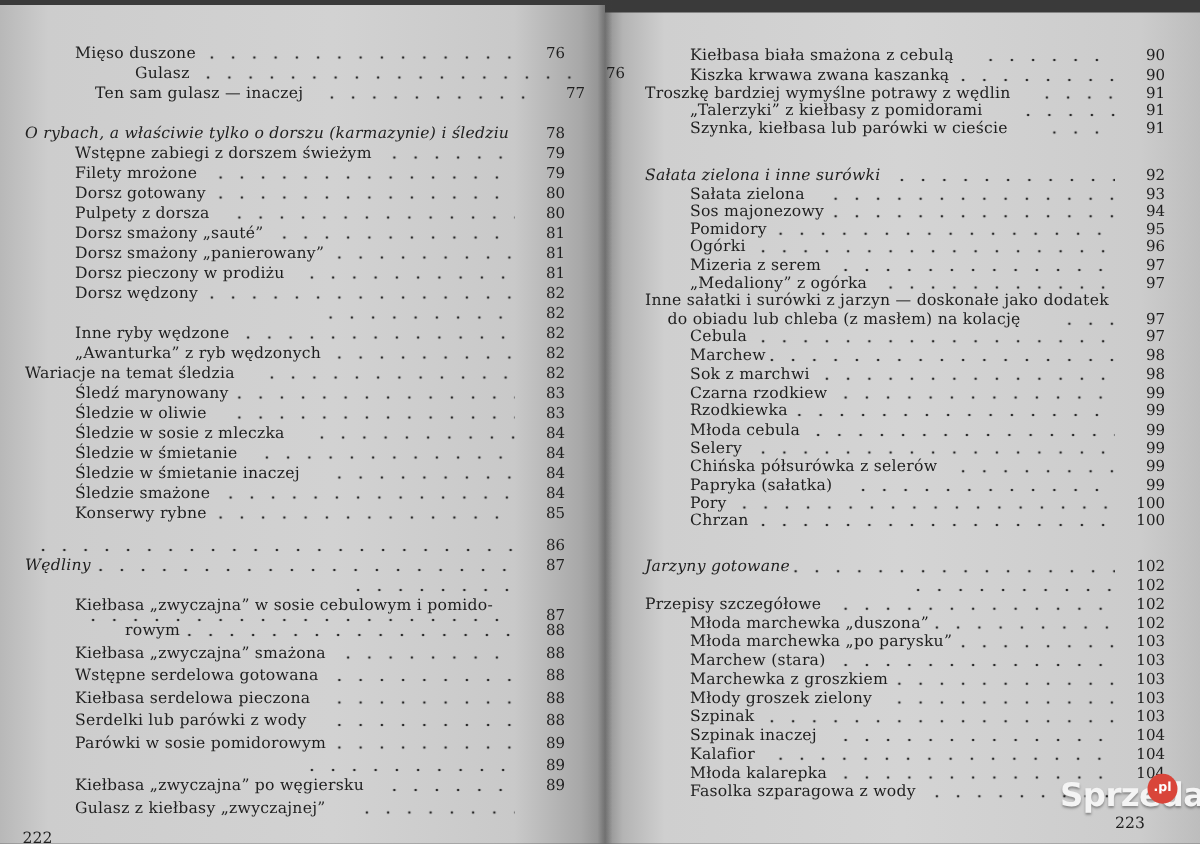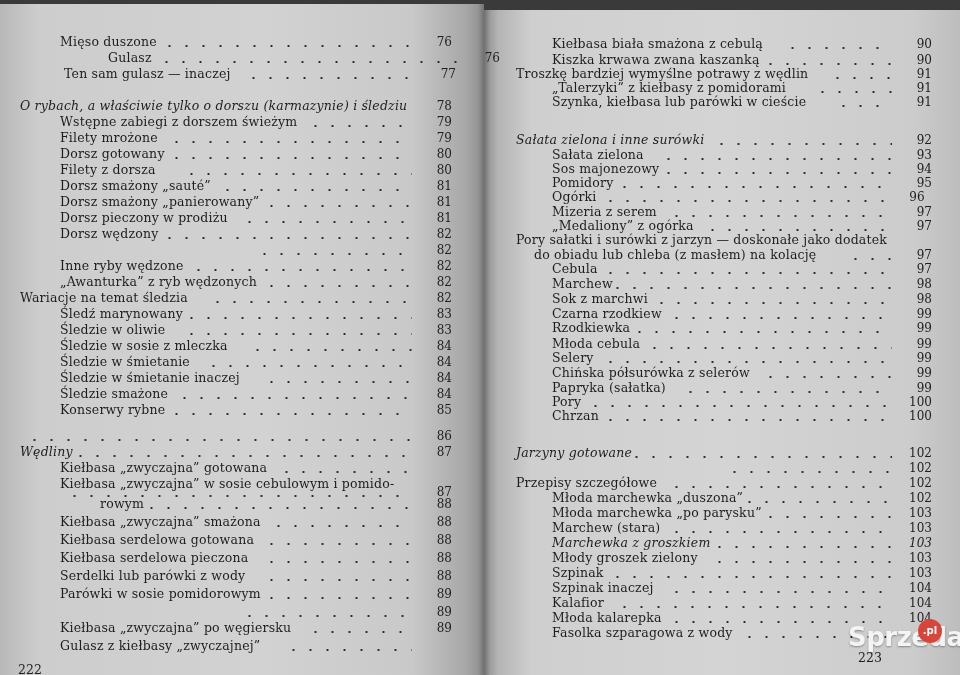--- a/index.html
+++ b/index.html
@@ -54,21 +54,21 @@
       <div class="entry" style="left: 60px; top: 34px; width: 392px;">
         <span class="t">Mięso duszone</span>
         <span class="dots" style="left: 100.9px; width: 251.1px;"></span>
         <span class="p" style="left: 362px;">76</span>
       </div>
       <div class="entry" style="left: 60px; top: 50px; width: 392px; margin-left: 48px;">
         <span class="t">Gulasz</span>
         <span class="dots" style="left: 49.8px; width: 302.2px;"></span>
         <span class="p" style="left: 362px;">76</span>
       </div>
-      <div class="entry" style="left: 64px; top: 66px; width: 392px;">
+      <div class="entry" style="left: 76px; top: 66px; width: 392px;">
         <span class="t">Ten sam gulasz — inaczej</span>
         <span class="dots" style="left: 181.2px; width: 170.8px;"></span>
         <span class="p" style="left: 362px;">77</span>
       </div>
       <div class="entry italic" style="left: 20px; top: 98px; width: 432px;">
         <span class="t">O rybach, a właściwie tylko o dorszu (karmazynie) i śledziu</span>
         <span class="dots" style="left: 395.4px; width: 0px;"></span>
         <span class="p" style="left: 402px;">78</span>
       </div>
       <div class="entry" style="left: 60px; top: 114px; width: 392px;">
@@ -80,21 +80,21 @@
         <span class="t">Filety mrożone</span>
         <span class="dots" style="left: 108.2px; width: 243.8px;"></span>
         <span class="p" style="left: 362px;">79</span>
       </div>
       <div class="entry" style="left: 60px; top: 146px; width: 392px;">
         <span class="t">Dorsz gotowany</span>
         <span class="dots" style="left: 108.2px; width: 243.8px;"></span>
         <span class="p" style="left: 362px;">80</span>
       </div>
       <div class="entry" style="left: 60px; top: 162px; width: 392px;">
-        <span class="t">Filety z dorsza</span>
+        <span class="t">Pulpety z dorsza</span>
         <span class="dots" style="left: 122.8px; width: 229.2px;"></span>
         <span class="p" style="left: 362px;">80</span>
       </div>
       <div class="entry" style="left: 60px; top: 178px; width: 392px;">
         <span class="t">Dorsz smażony „sauté”</span>
         <span class="dots" style="left: 159.3px; width: 192.7px;"></span>
         <span class="p" style="left: 362px;">81</span>
       </div>
       <div class="entry" style="left: 60px; top: 194px; width: 392px;">
         <span class="t">Dorsz smażony „panierowany”</span>
@@ -169,21 +169,20 @@
         <span class="t"></span>
         <span class="dots" style="left: 6px; width: 386px;"></span>
         <span class="p" style="left: 402px;">86</span>
       </div>
       <div class="entry italic" style="left: 20px; top: 444px; width: 432px;">
         <span class="t">Wędliny</span>
         <span class="dots" style="left: 52.2px; width: 339.8px;"></span>
         <span class="p" style="left: 402px;">87</span>
       </div>
       <div class="entry" style="left: 60px; top: 460px; width: 392px;">
-        <span class="t">Kiełbasa „zwyczajna” gotowana</span>
         <span class="dots" style="left: 217.7px; width: 134.3px;"></span>
         <span class="p" style="left: 362px;"></span>
       </div>
       <div class="entry" style="left: 60px; top: 476px; width: 392px;">
         <span class="t">Kiełbasa „zwyczajna” w sosie cebulowym i pomido-</span>
         <span class="p" style="left: 362px;"></span>
       </div>
       <div class="entry" style="left: 60px; top: 484px; width: 392px;">
         <span class="t"></span>
         <span class="dots" style="left: 6px; width: 346px;"></span>
@@ -193,21 +192,21 @@
         <span class="t">rowym</span>
         <span class="dots" style="left: 42.5px; width: 269.5px;"></span>
         <span class="p" style="left: 322px;">88</span>
       </div>
       <div class="entry" style="left: 60px; top: 514px; width: 392px;">
         <span class="t">Kiełbasa „zwyczajna” smażona</span>
         <span class="dots" style="left: 210.4px; width: 141.6px;"></span>
         <span class="p" style="left: 362px;">88</span>
       </div>
       <div class="entry" style="left: 60px; top: 532px; width: 392px;">
-        <span class="t">Kiełbasa serdelowa gotowana</span>
+        <span class="t">Wstępne serdelowa gotowana</span>
         <span class="dots" style="left: 203.1px; width: 148.9px;"></span>
         <span class="p" style="left: 362px;">88</span>
       </div>
       <div class="entry" style="left: 60px; top: 550px; width: 392px;">
         <span class="t">Kiełbasa serdelowa pieczona</span>
         <span class="dots" style="left: 203.1px; width: 148.9px;"></span>
         <span class="p" style="left: 362px;">88</span>
       </div>
       <div class="entry" style="left: 60px; top: 568px; width: 392px;">
         <span class="t">Serdelki lub parówki z wody</span>
@@ -276,34 +275,34 @@
         <span class="p" style="left: 350px;">94</span>
       </div>
       <div class="entry" style="left: 552px; top: 175px; width: 380px;">
         <span class="t">Pomidory</span>
         <span class="dots" style="left: 64.4px; width: 275.6px;"></span>
         <span class="p" style="left: 350px;">95</span>
       </div>
       <div class="entry" style="left: 552px; top: 189px; width: 380px;">
         <span class="t">Ogórki</span>
         <span class="dots" style="left: 49.8px; width: 290.2px;"></span>
-        <span class="p" style="left: 350px; text-align: center;">96</span>
+        <span class="p" style="left: 350px;">96</span>
       </div>
       <div class="entry" style="left: 552px; top: 204px; width: 380px;">
         <span class="t">Mizeria z serem</span>
         <span class="dots" style="left: 115.5px; width: 224.5px;"></span>
         <span class="p" style="left: 350px;">97</span>
       </div>
       <div class="entry" style="left: 552px; top: 218px; width: 380px;">
         <span class="t">„Medaliony” z ogórka</span>
         <span class="dots" style="left: 152px; width: 188px;"></span>
         <span class="p" style="left: 350px;">97</span>
       </div>
       <div class="entry" style="left: 516px; top: 232px; width: 416px;">
-        <span class="t">Pory sałatki i surówki z jarzyn — doskonałe jako dodatek</span>
+        <span class="t">Inne sałatki i surówki z jarzyn — doskonałe jako dodatek</span>
         <span class="p" style="left: 386px;"></span>
       </div>
       <div class="entry" style="left: 534px; top: 247px; width: 398px;">
         <span class="t">do obiadu lub chleba (z masłem) na kolację</span>
         <span class="dots" style="left: 312.6px; width: 45.4px;"></span>
         <span class="p" style="left: 368px;">97</span>
       </div>
       <div class="entry" style="left: 552px; top: 261px; width: 380px;">
         <span class="t">Cebula</span>
         <span class="dots" style="left: 49.8px; width: 290.2px;"></span>
@@ -381,21 +380,21 @@
       <div class="entry" style="left: 552px; top: 505px; width: 380px;">
         <span class="t">Młoda marchewka „po parysku”</span>
         <span class="dots" style="left: 210.4px; width: 129.6px;"></span>
         <span class="p" style="left: 350px;">103</span>
       </div>
       <div class="entry" style="left: 552px; top: 520px; width: 380px;">
         <span class="t">Marchew (stara)</span>
         <span class="dots" style="left: 115.5px; width: 224.5px;"></span>
         <span class="p" style="left: 350px;">103</span>
       </div>
-      <div class="entry" style="left: 552px; top: 535px; width: 380px; font-style: italic;">
+      <div class="entry" style="left: 552px; top: 535px; width: 380px;">
         <span class="t">Marchewka z groszkiem</span>
         <span class="dots" style="left: 159.3px; width: 180.7px;"></span>
         <span class="p" style="left: 350px;">103</span>
       </div>
       <div class="entry" style="left: 552px; top: 550px; width: 380px;">
         <span class="t">Młody groszek zielony</span>
         <span class="dots" style="left: 159.3px; width: 180.7px;"></span>
         <span class="p" style="left: 350px;">103</span>
       </div>
       <div class="entry" style="left: 552px; top: 565px; width: 380px;">
@@ -419,17 +418,17 @@
         <span class="p" style="left: 350px;">104</span>
       </div>
       <div class="entry" style="left: 552px; top: 625px; width: 380px;">
         <span class="t">Fasolka szparagowa z wody</span>
         <span class="dots" style="left: 188.5px; width: 151.5px;"></span>
         <span class="p" style="left: 350px;"></span>
       </div>
     </div>
 
   <div class="pagenum" style="left:18px; top:662px;">222</div>
-  <div class="pagenum" style="left:858px; top:650px;">223</div>
+  <div class="pagenum" style="left:892px; top:650px;">223</div>
 
   <div class="watermark">Sprzedajemy</div>
   <div class="wm-badge">.pl</div>
 </div>
 
 </body></html>

